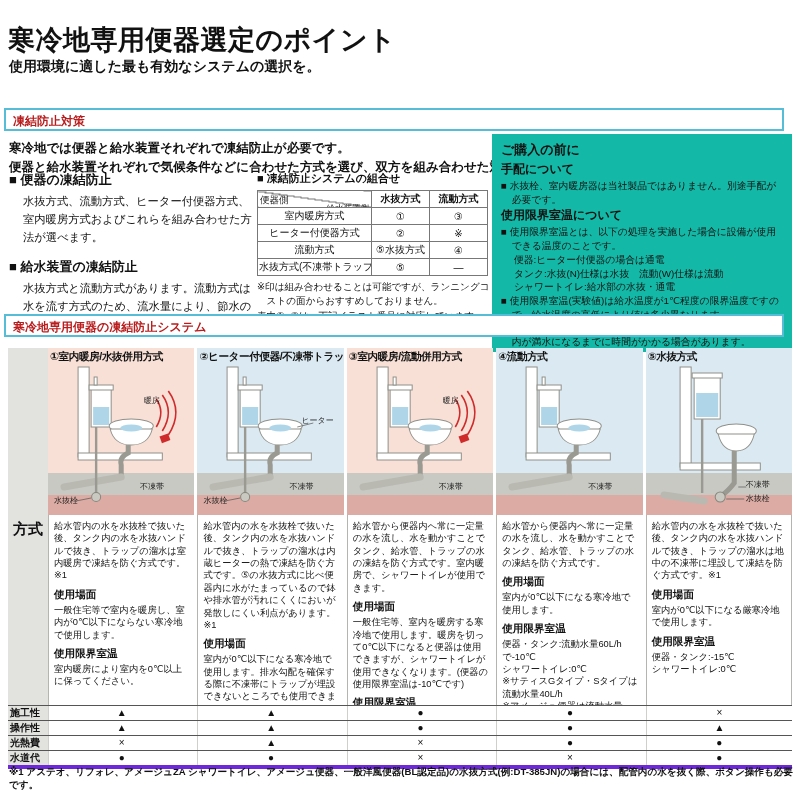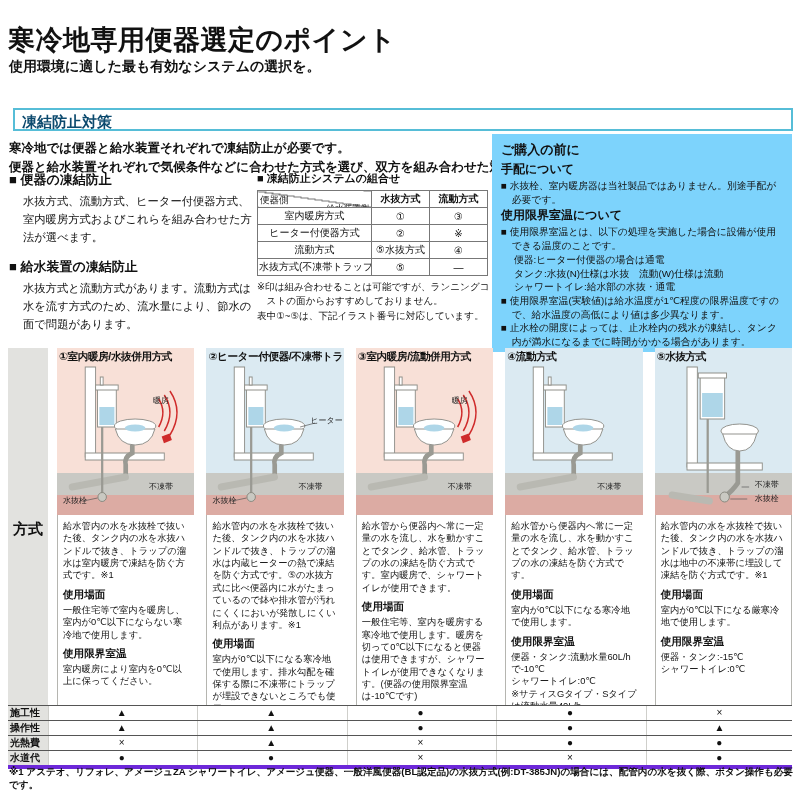--- a/index.html
+++ b/index.html
@@ -4,22 +4,22 @@
 <style>
   html,body{margin:0;padding:0;background:#fff;}
   #page{position:relative;width:800px;height:800px;background:#ffffff;overflow:hidden;
         font-family:"Liberation Sans","DejaVu Sans",sans-serif;color:#111;}
 
   
   .page-title{position:absolute;left:8px;top:22px;font-size:27px;font-weight:bold;letter-spacing:0.5px;}
   .page-subtitle{position:absolute;left:9px;top:58px;font-size:14px;font-weight:bold;}
 
   
-  .sec-head{position:absolute;left:13px;width:780px;height:23px;background:#fff;
-            border:2px solid #56bdd7;color:#0c4a6e;font-size:15px;font-weight:bold;
+  .sec-head{position:absolute;left:4px;width:780px;height:23px;background:#fff;
+            border:2px solid #56bdd7;color:#b91c1c;font-size:12px;font-weight:bold;
             line-height:23px;padding-left:7px;box-sizing:border-box;}
   #sec1-head{top:108px;}
   #sec2-head{top:314px;}
 
   
   .intro{position:absolute;left:9px;top:139px;font-size:12.5px;font-weight:600;line-height:1.55;}
 
   
   .bullets{position:absolute;left:9px;top:171px;width:246px;}
   .bullet-title{font-size:13px;font-weight:bold;margin:0 0 3px 0;}
@@ -32,33 +32,33 @@
   table.combo-t td{border:1px solid #777;font-size:10px;text-align:center;height:16px;
                    padding:0 1px;overflow:hidden;white-space:nowrap;}
   td.corner{position:relative;width:111px;
             background:linear-gradient(to top right,transparent calc(50% - 0.6px),#777 calc(50% - 0.6px),#777 calc(50% + 0.6px),transparent calc(50% + 0.6px));}
   .corner-top{position:absolute;top:12px;right:2px;font-size:8.5px;}
   .corner-bottom{position:absolute;bottom:0;left:2px;font-size:9.5px;}
   .combo-notes{font-size:9.6px;line-height:1.45;margin-top:4px;font-weight:500;}
   .combo-notes p{margin:0 0 1px 0;padding-left:1em;text-indent:-1em;}
 
   
-  .purchase{position:absolute;left:492px;top:134px;width:300px;height:218px;background:#7dd3fc;
+  .purchase{position:absolute;left:492px;top:134px;width:300px;height:218px;background:#14b8a6;
             box-sizing:border-box;padding:7px 9px;}
   .purchase-title{font-size:13px;font-weight:bold;margin:0 0 2px 0;}
   .purchase-sub{font-size:12px;font-weight:bold;margin:1px 0;}
   .p-item{font-size:9.8px;line-height:1.4;margin:0;padding-left:1.1em;text-indent:-1.1em;font-weight:500;}
   .p-subline{font-size:9.8px;line-height:1.4;margin:0 0 0 13px;font-weight:500;}
 
   
   .label-col{position:absolute;left:8px;top:348px;width:40px;height:357px;background:#e2e2df;}
   .hoshiki-label{position:absolute;left:8px;top:520px;width:40px;text-align:center;
                  font-size:15px;font-weight:bold;}
   .cols{position:absolute;left:48px;top:348px;width:744px;display:flex;gap:3px;}
-  .syscol{flex:1 1 0;min-width:0;padding-left:9px;}
+  .syscol{flex:1 1 0;min-width:0;}
   .col-head{height:17px;font-size:10.6px;font-weight:bold;letter-spacing:-0.4px;
             line-height:17px;padding-left:2px;white-space:nowrap;overflow:hidden;}
   .bg-pink{background:#f8e0d7;}
   .bg-blue{background:#dbeaf2;}
   .diagram{position:relative;height:150px;overflow:hidden;}
   .diagram .ground{position:absolute;left:0;right:0;bottom:20px;height:22px;background:#c9c9c4;}
   .diagram .soil{position:absolute;left:0;right:0;bottom:0;height:20px;background:#dcaba3;}
   .diagram svg{position:absolute;left:0;top:0;width:100%;height:100%;}
   .dlabel{position:absolute;font-size:8px;color:#222;line-height:1;white-space:nowrap;font-weight:500;}
 
@@ -159,20 +159,21 @@
     <p class="p-item">■ 水抜栓、室内暖房器は当社製品ではありません。別途手配が必要です。</p>
     <p class="purchase-sub">使用限界室温について</p>
     <p class="p-item">■ 使用限界室温とは、以下の処理を実施した場合に設備が使用できる温度のことです。</p>
     <p class="p-subline">便器:ヒーター付便器の場合は通電</p>
     <p class="p-subline">タンク:水抜(N)仕様は水抜　流動(W)仕様は流動</p>
     <p class="p-subline">シャワートイレ:給水部の水抜・通電</p>
     <p class="p-item">■ 使用限界室温(実験値)は給水温度が1℃程度の限界温度ですので、給水温度の高低により値は多少異なります。</p>
     <p class="p-item">■ 止水栓の開度によっては、止水栓内の残水が凍結し、タンク内が満水になるまでに時間がかかる場合があります。</p>
   </div>
 
+  <div class="sec-head" id="sec2-head">寒冷地専用便器の凍結防止システム</div>
 
   <div class="label-col"></div>
   <div class="hoshiki-label">方式</div>
 
   <div class="cols">
 
     <div class="syscol">
       <div class="col-head bg-pink">①室内暖房/水抜併用方式</div>
       <div class="diagram bg-pink">
         <div class="ground"></div>

